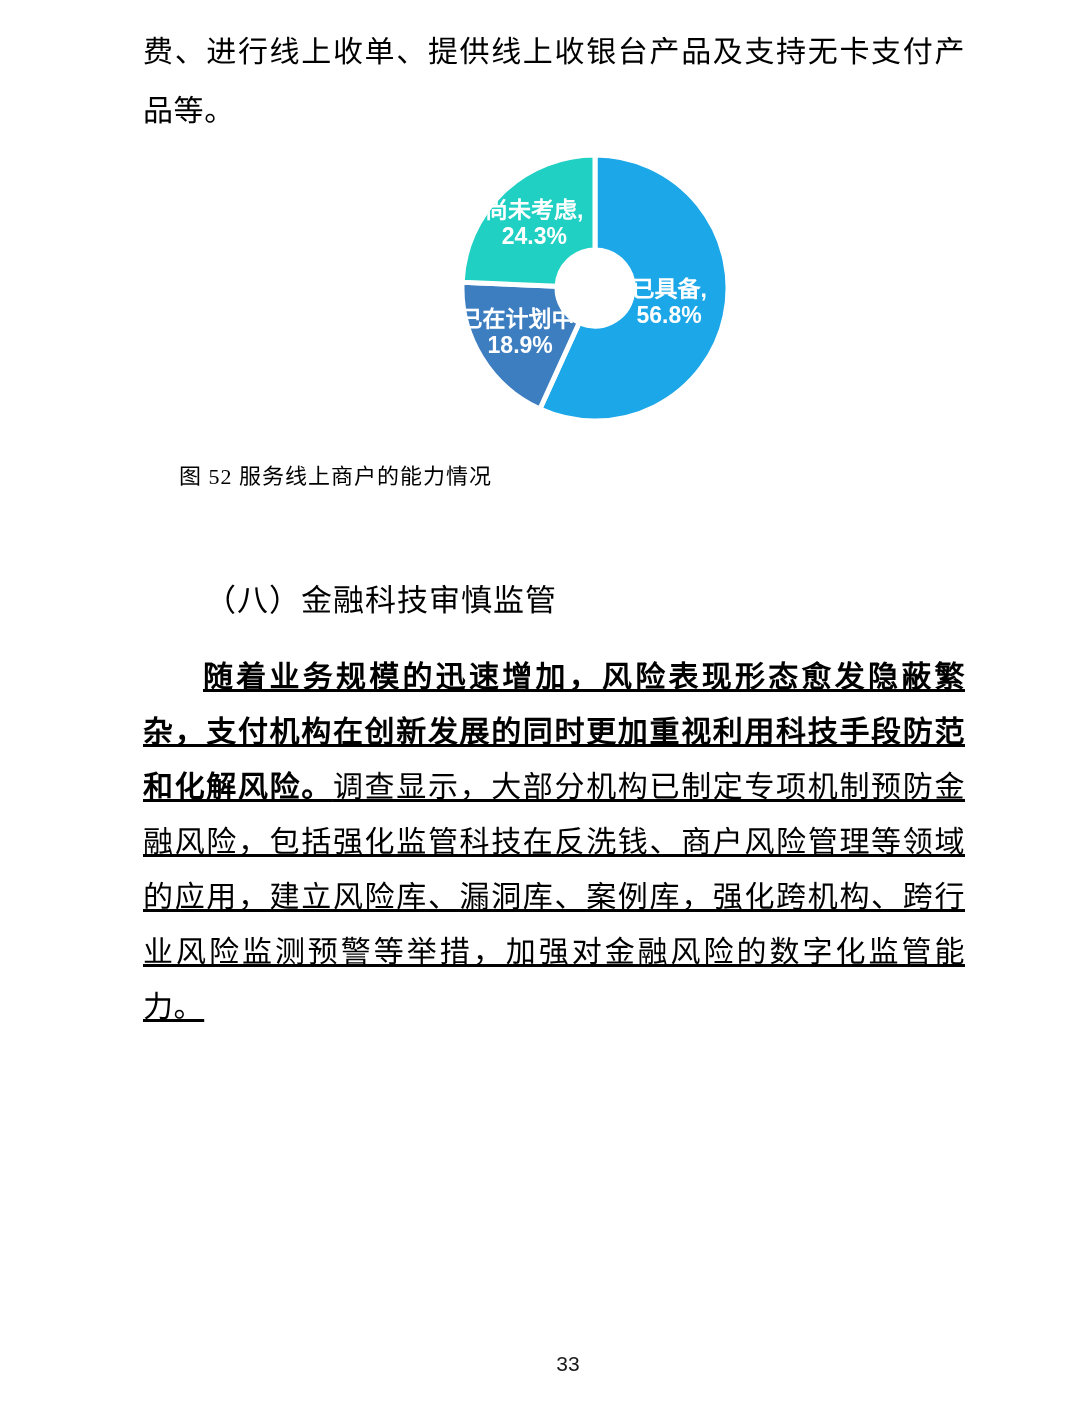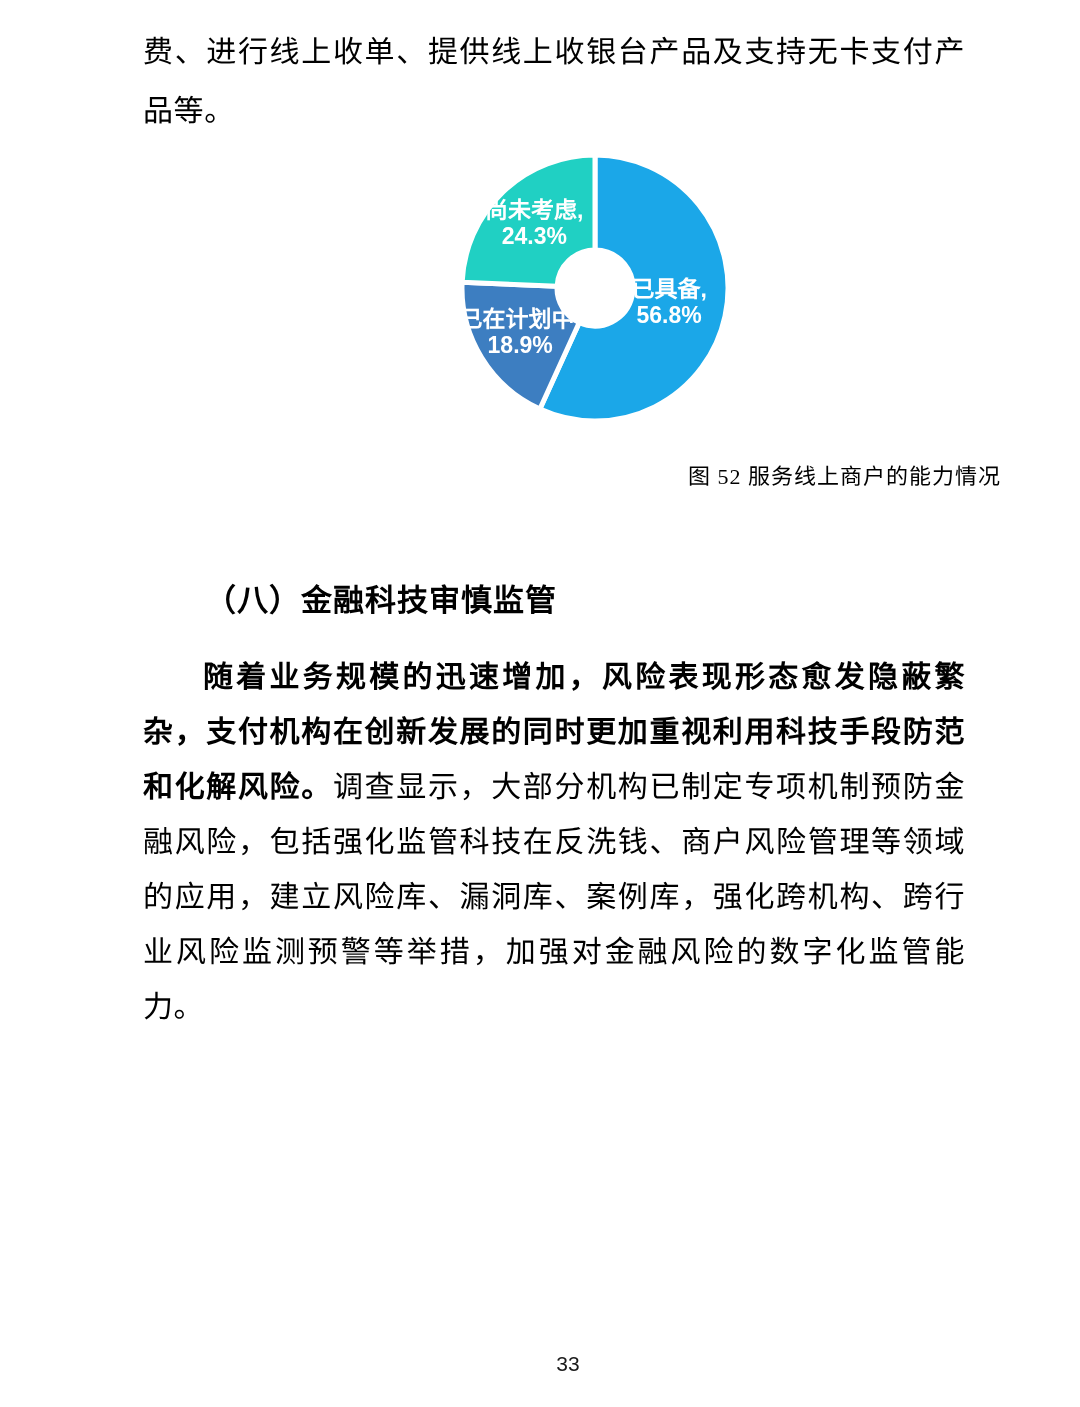--- a/index.html
+++ b/index.html
@@ -30,21 +30,21 @@
   .intro {
     line-height: 59px;
   }
   .para {
     line-height: 55px;
     text-indent: 60px;
   }
   .para b {
     font-weight: bold;
   }
-  .para1 { margin-top: 26px; }
+  .para1 { margin-top: 26px; text-decoration: underline; }
   .para2 { margin-top: 0; }
   figure {
     margin: 3px 0 0 0;
     padding: 0;
   }
   .chart-wrap {
     width: 320px;
     height: 290px;
     margin-left: 292px;
   }
@@ -52,27 +52,27 @@
     fill: #ffffff;
     font-family: "Liberation Sans", "DejaVu Sans", sans-serif;
     font-weight: bold;
     font-size: 23px;
     text-anchor: middle;
   }
   .caption {
     margin-top: 28px;
     font-size: 22px;
     line-height: 32px;
-    text-align: right;
+    text-align: left;
     transform: translateX(36px);
     letter-spacing: 1px;
   }
   .heading {
     font-size: 31px;
-    font-weight: bold;
+    font-weight: normal;
     line-height: 44px;
     margin: 86px 0 0 62px;
     letter-spacing: 1px;
   }
   .page-number {
     position: absolute;
     top: 1352px;
     left: 0;
     width: 1080px;
     text-align: center;

